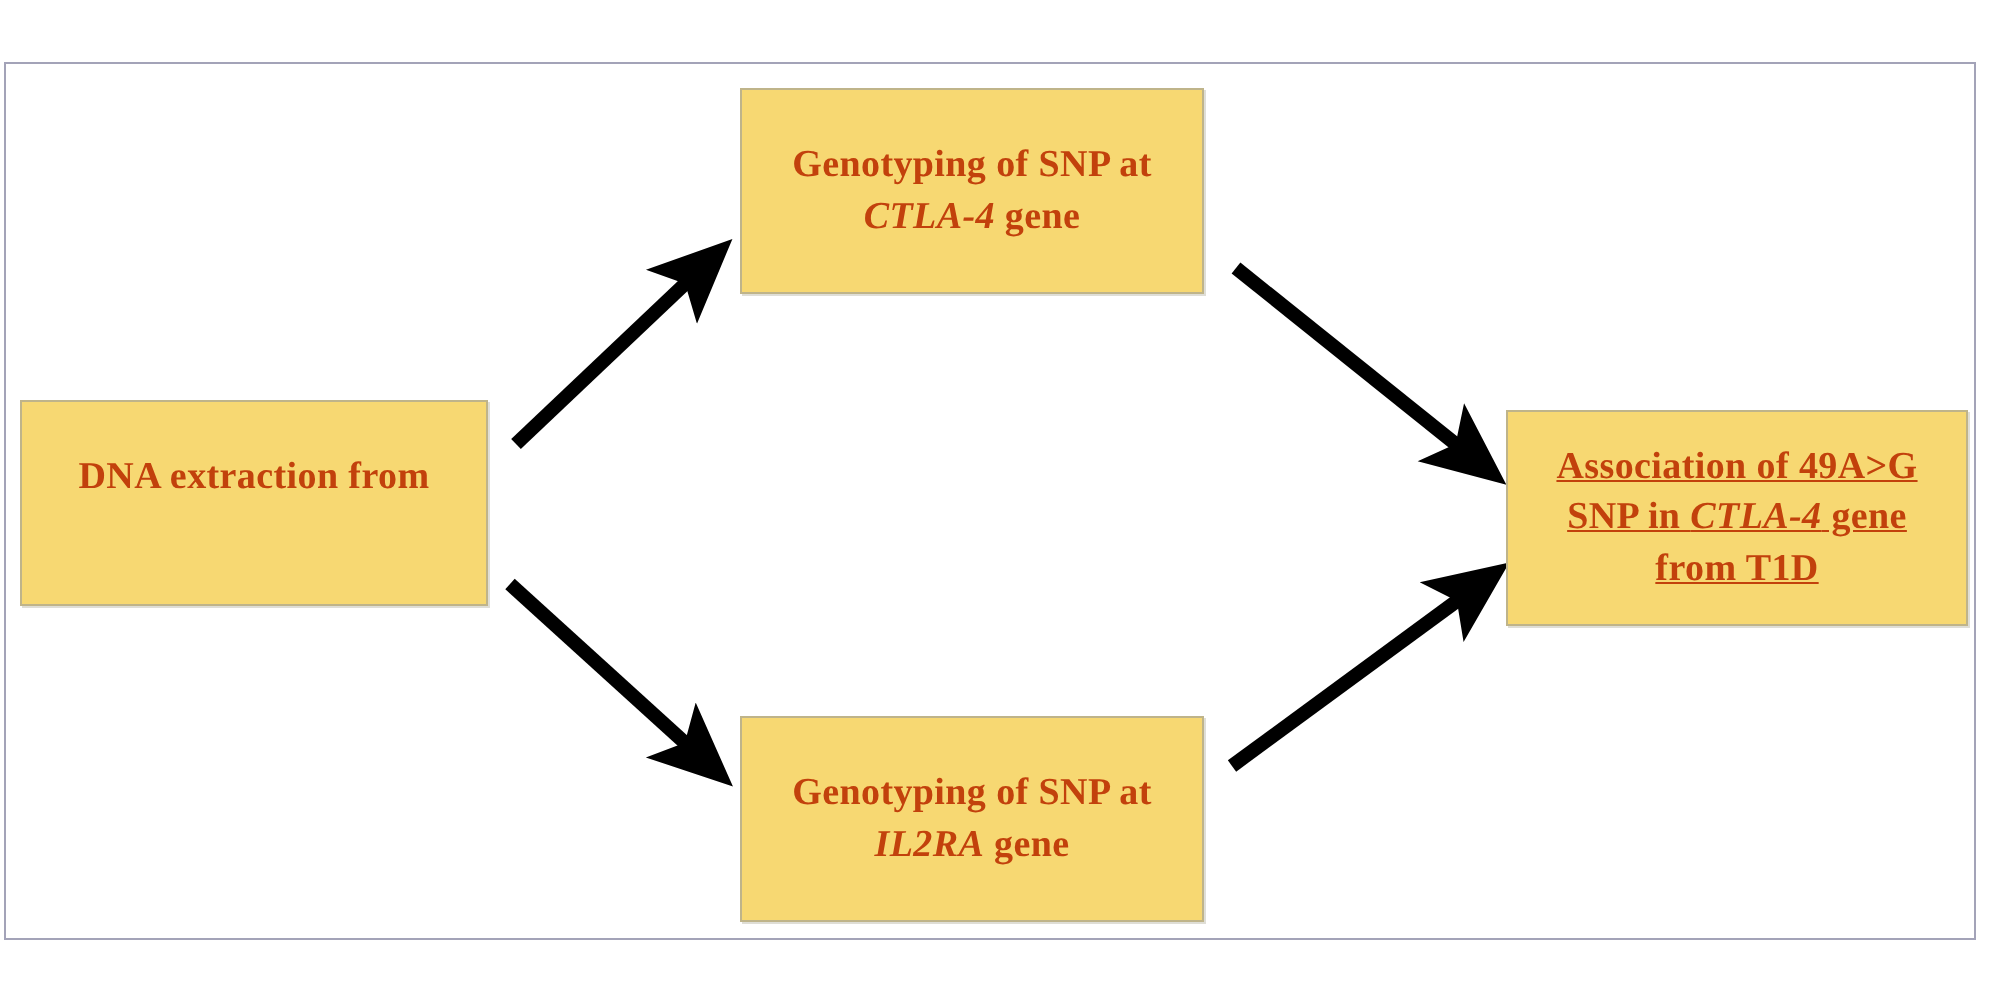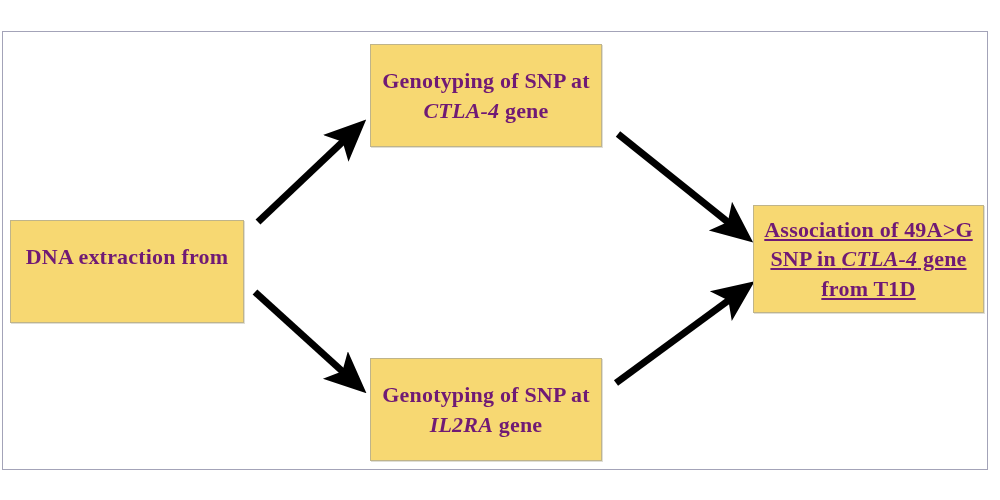--- a/index.html
+++ b/index.html
@@ -36,36 +36,36 @@
   
   .node-box {
     position: absolute;
     box-sizing: border-box;
     background: #F7D872;
     border: 1px solid #bfb48a;
     display: flex;
     align-items: center;
     justify-content: center;
     text-align: center;
-    color: #701a75;
+    color: #c2410c;
     font-weight: bold;
-    font-size: 22px;
+    font-size: 19px;
     line-height: 1.32;
     letter-spacing: 0.2px;
     box-shadow: 1px 1px 0 rgba(150,145,120,0.30);
   }
   .node-text {
     padding: 0 6px;
     width: 100%;
   }
   .gene {
     font-style: italic;
   }
 
-  #box-extraction { left: 10px;  top: 200px; width: 234px; height: 103px; margin-top: 20px; }
+  #box-extraction { left: 10px;  top: 200px; width: 234px; height: 103px; }
   #box-cta4       { left: 370px; top: 44px;  width: 232px; height: 103px; }
   #box-il2ra      { left: 370px; top: 358px; width: 232px; height: 103px; }
   #box-assoc      { left: 753px; top: 205px; width: 231px; height: 108px; text-decoration: underline; }
 
   
   #arrow-layer {
     position: absolute;
     left: 0;
     top: 0;
     width: 1000px;

